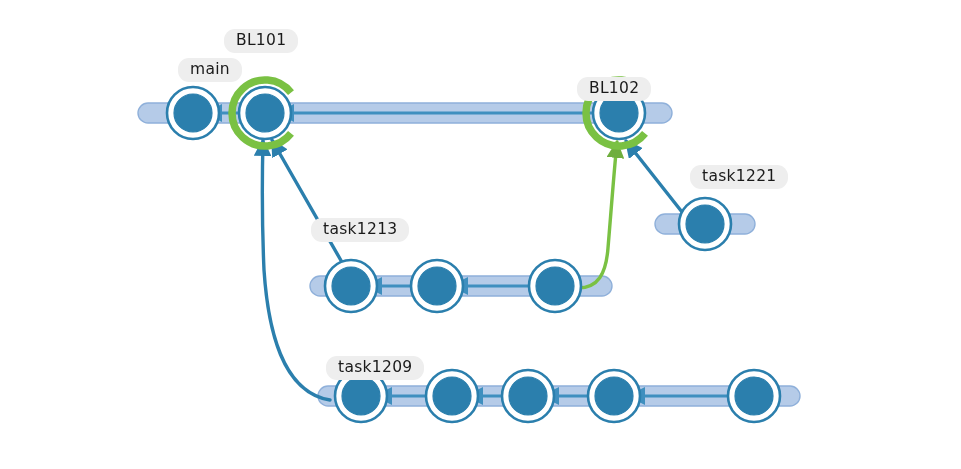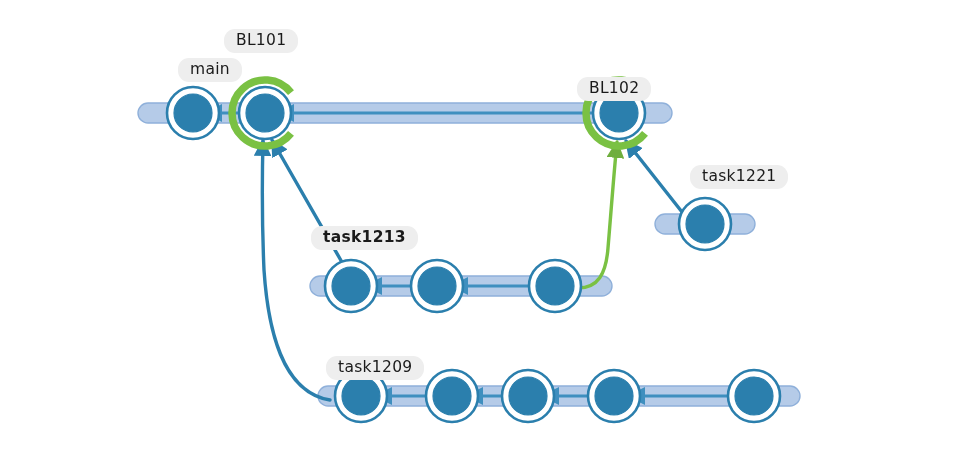--- a/index.html
+++ b/index.html
@@ -147,17 +147,17 @@
           <circle cx="754" cy="396" r="19" fill="#2b7fad" stroke="#2b7fad" stroke-width="1.2"></circle>
         </g>
       </g>
   </svg>
 
   <div id="layer-labels">
       <div class="branch-label" style="left: 178px; top: 58px;">main</div>
       <div class="branch-label" style="left: 224px; top: 29px;">BL101</div>
       <div class="branch-label" style="left: 577px; top: 29px; margin-top: 48px;">BL102</div>
       <div class="branch-label" style="left: 690px; top: 165px;">task1221</div>
-      <div class="branch-label" style="left: 311px; top: 226px; font-weight: bold;">task1213</div>
+      <div class="branch-label" style="left: 311px; top: 218px;">task1213</div>
       <div class="branch-label" style="left: 326px; top: 336px; margin-top: 20px;">task1209</div>
     </div>
 
 </div>
 
 </body></html>

